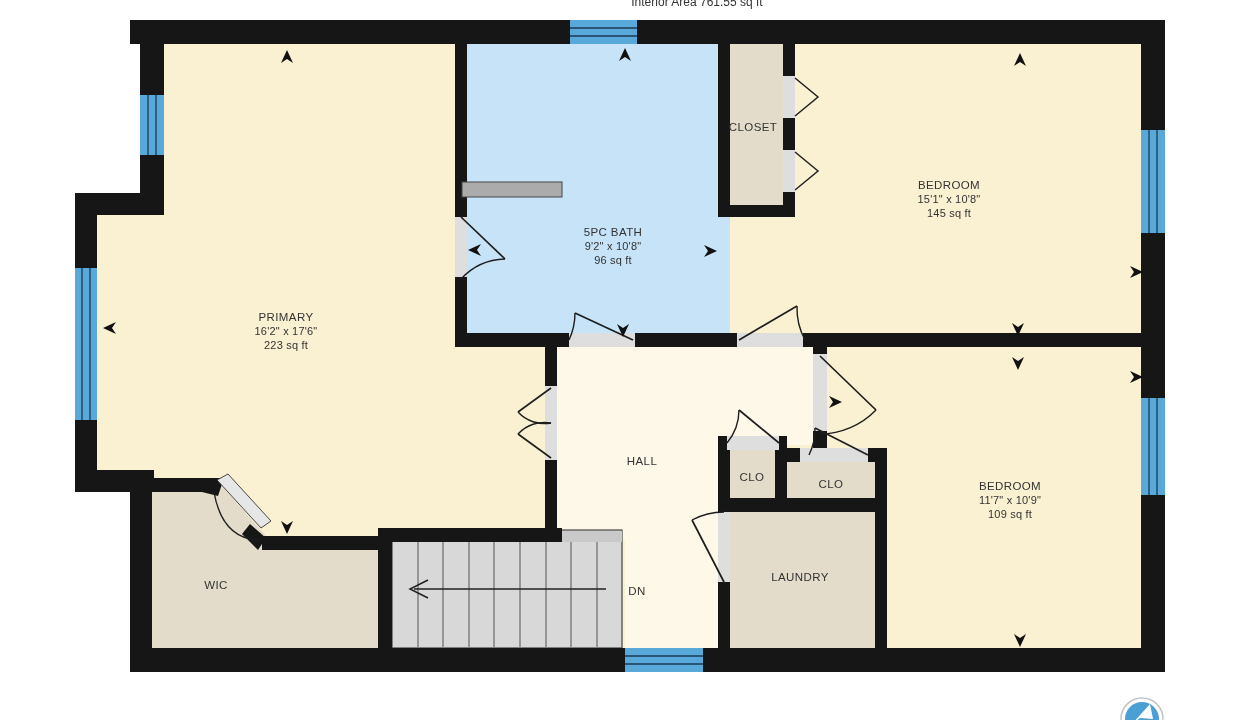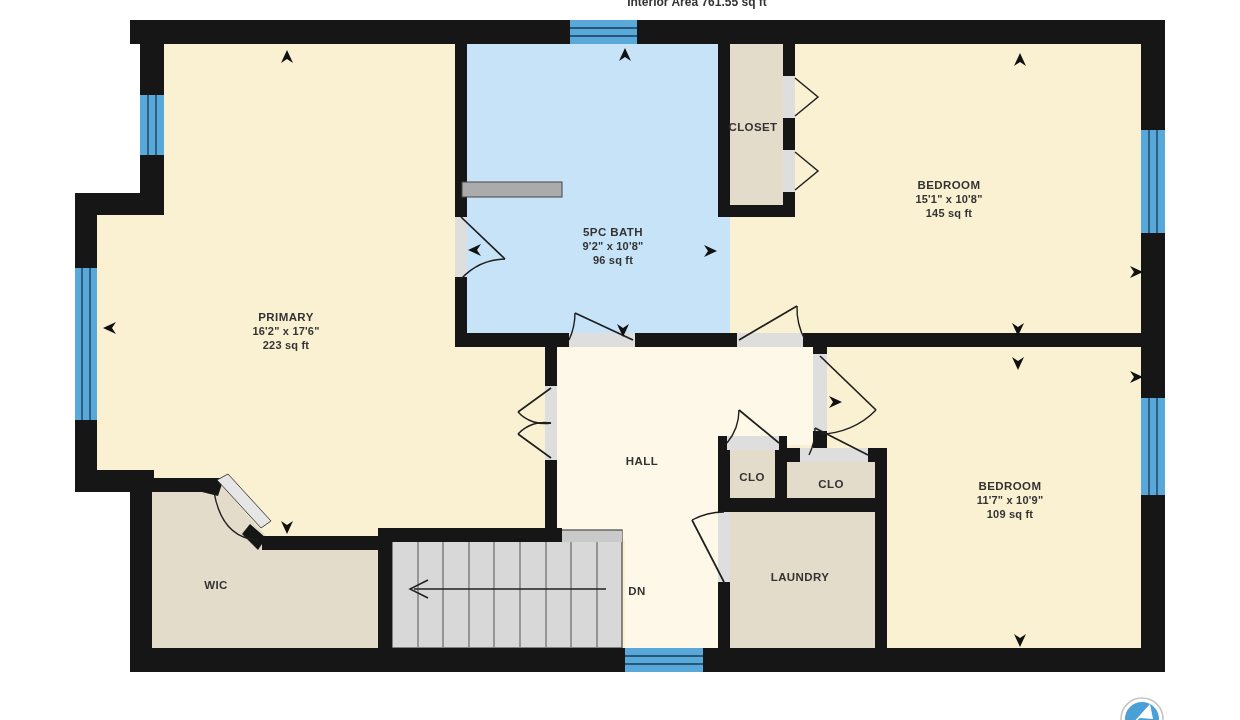--- a/index.html
+++ b/index.html
@@ -1,16 +1,16 @@
 <!DOCTYPE html>
 <html><head>
 <meta charset="utf-8">
 <style>
   html,body{margin:0;padding:0;background:#ffffff;width:1240px;height:720px;overflow:hidden;}
-  .stage{position:relative;width:1240px;height:720px;background:#22c55e;font-weight:bold;}
+  .stage{position:relative;width:1240px;height:720px;background:#22c55e;}
   svg{display:block;}
   .wall{fill:#161616;}
   .gap{fill:#dedede;}
   .win{fill:#58a8da;}
   .winline{stroke:#1a3a55;stroke-width:1.3;}
   .arc{fill:none;stroke:#1e1e1e;stroke-width:1.4;}
   .leaf{stroke:#1e1e1e;stroke-width:1.7;}
   .tread{stroke:#555;stroke-width:1;}
   .arrowp{fill:#111;}
   .lbl{font-family:"Liberation Sans",sans-serif;font-size:11.5px;fill:#333;text-anchor:middle;letter-spacing:.4px;}

